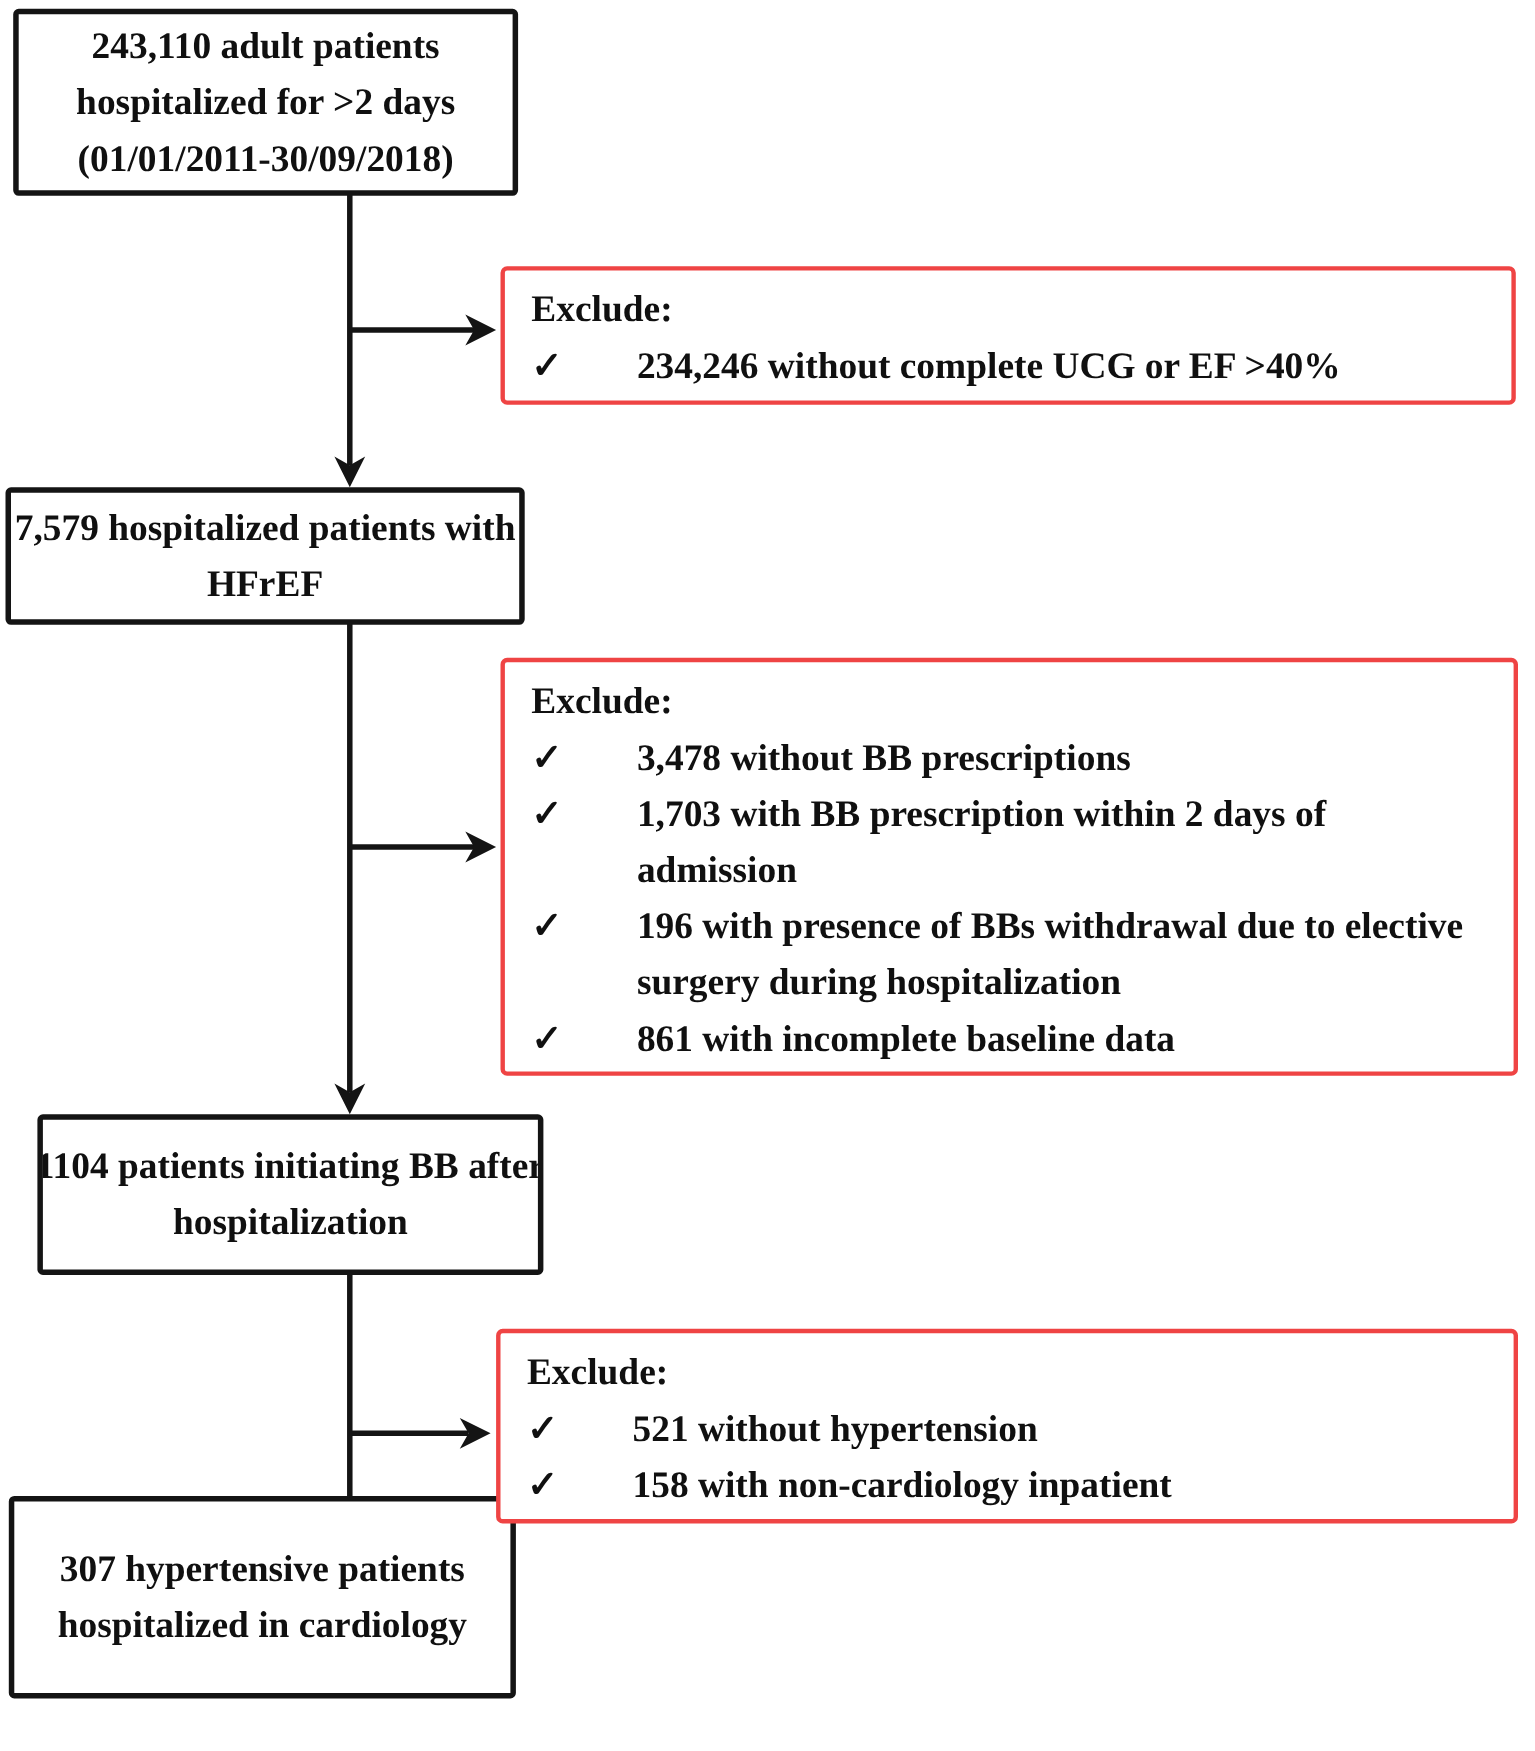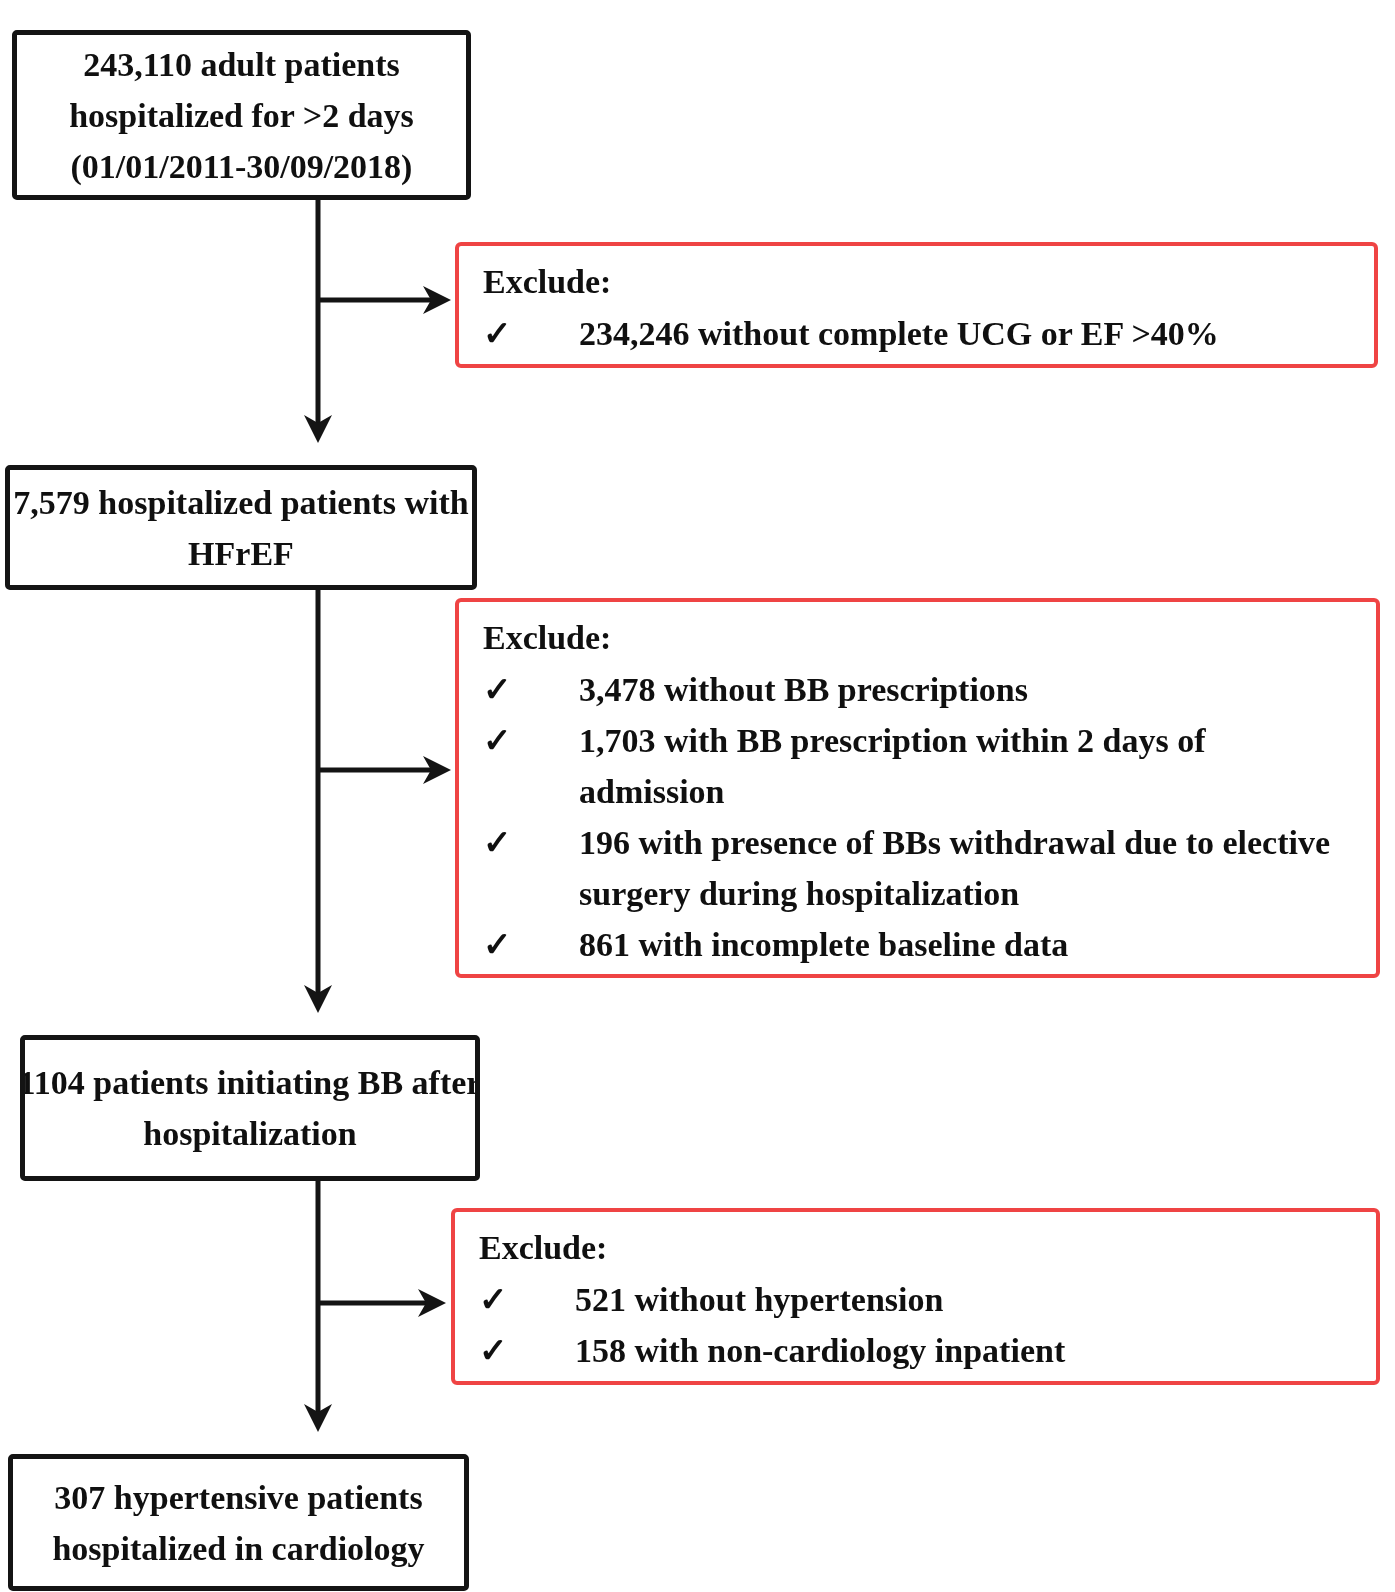--- a/index.html
+++ b/index.html
@@ -24,21 +24,20 @@
     border-radius: 5px;
     background: #ffffff;
     display: flex;
     flex-direction: column;
     justify-content: center;
     align-items: center;
     text-align: center;
     font-size: 34px;
     line-height: 1.5;
     overflow: hidden;
-    margin-top: 22px;
   }
   .box .line { white-space: nowrap; }
   .ex {
     position: absolute;
     box-sizing: border-box;
     border: 4px solid #ef4444;
     border-radius: 6px;
     background: #ffffff;
     font-size: 34px;
     line-height: 1.5;
@@ -78,26 +77,26 @@
     <div class="line">243,110 adult patients</div>
     <div class="line">hospitalized for &gt;2 days</div>
     <div class="line">(01/01/2011-30/09/2018)</div>
   </div>
 
   <div class="box" style="left:5px; top:443px; width:472px; height:125px;">
     <div class="line">7,579 hospitalized patients with</div>
     <div class="line">HFrEF</div>
   </div>
 
-  <div class="box" style="left:20px; top:1013px; width:460px; height:146px;">
+  <div class="box" style="left:34px; top:1013px; width:460px; height:146px;">
     <div class="line">1104 patients initiating BB after</div>
     <div class="line">hospitalization</div>
   </div>
 
-  <div class="box" style="left:8px; top:1432px; width:461px; height:137px;">
+  <div class="box" style="left:8px; top:1360px; width:461px; height:184px;">
     <div class="line">307 hypertensive patients</div>
     <div class="line">hospitalized in cardiology</div>
   </div>
 
   <div class="ex" style="left:455px; top:242px; width:923px; height:126px;">
     <div class="ex-title">Exclude:</div>
     <div class="ex-item">
       <span class="check">✓</span>
       <span class="ex-text">234,246 without complete UCG or EF &gt;40%</span>
     </div>

